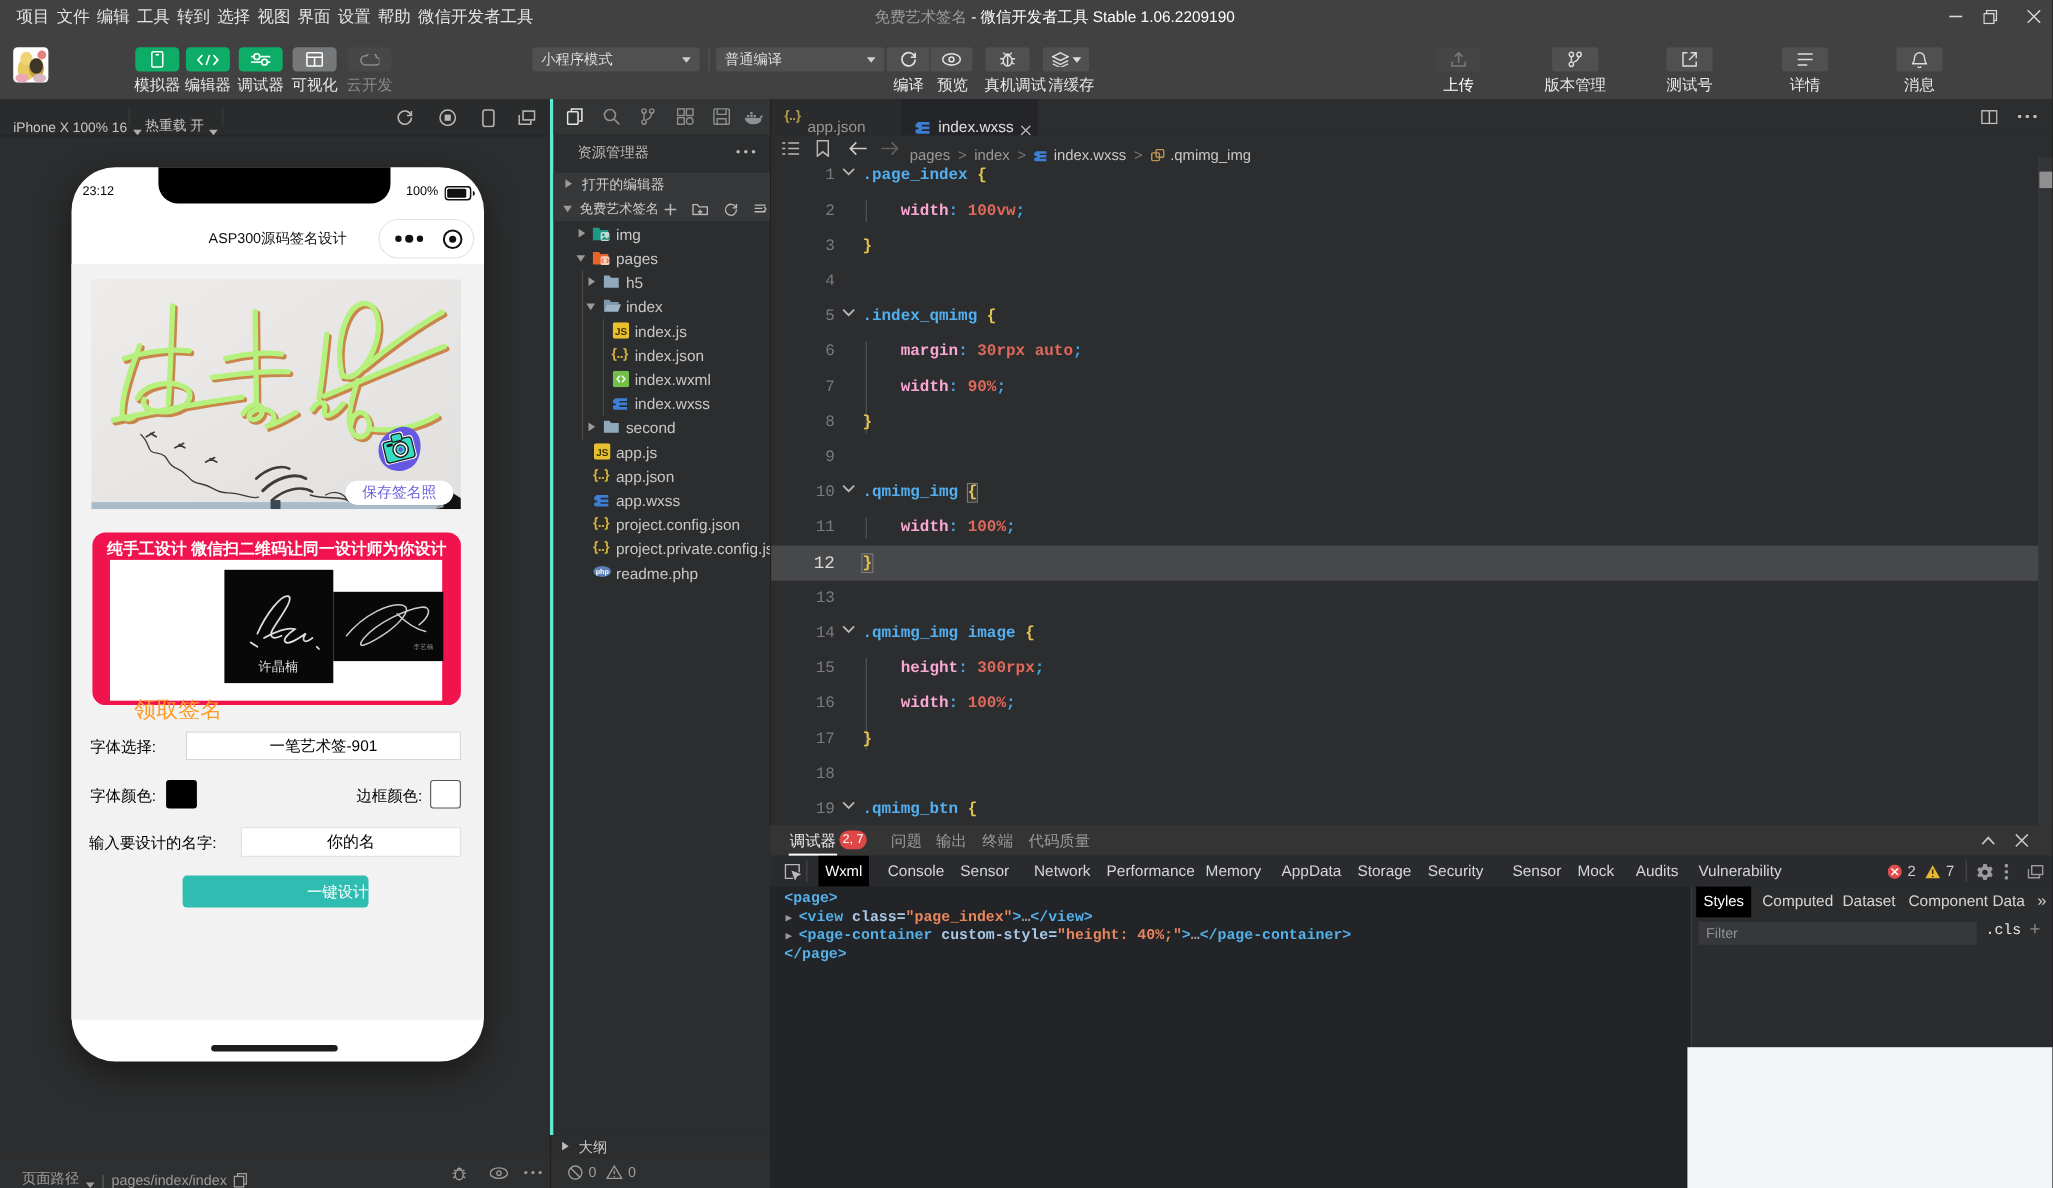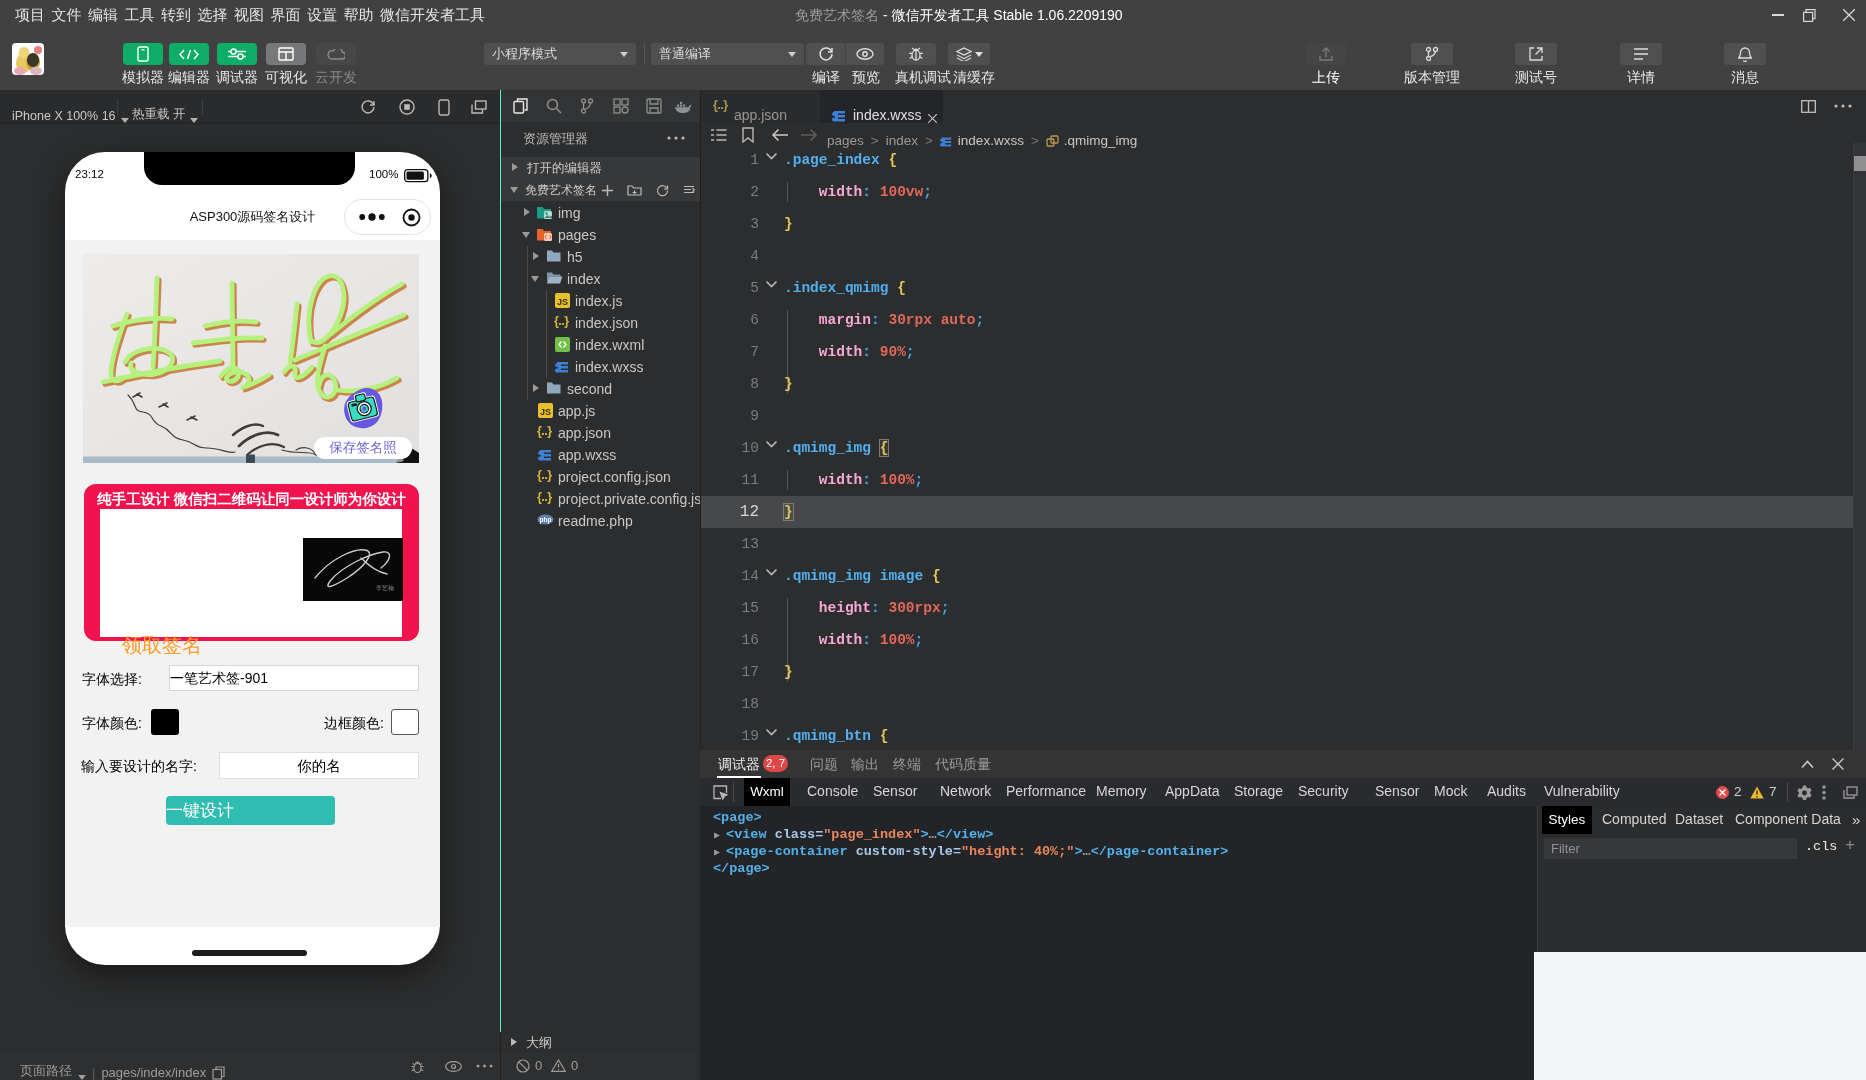--- a/index.html
+++ b/index.html
@@ -19,21 +19,21 @@
 .drop{position:absolute;top:13px;height:22px;background:#505050;border-radius:3px;color:#dcdcdc;font-size:13px;display:flex;align-items:center;padding:0 8px;justify-content:space-between}
 .caret{width:0;height:0;border-left:4px solid transparent;border-right:4px solid transparent;border-top:5px solid #cfcfcf}
 
 #sim{left:0;top:90px;width:500px;height:962px;background:#2c2d2e}
 #simbar{left:0;top:0;width:500px;height:34px;border-bottom:1px solid #242526;background:#2a2b2c;color:#c8c8c8;font-size:12.5px}
 
 #phone{left:65px;top:62px;width:375px;height:813px;background:#fff;border-radius:40px;box-shadow:0 10px 30px rgba(0,0,0,.45)}
 #pcontent{left:0;top:88px;width:375px;height:687px;background:#f2f2f2}
 #notch{left:79px;top:0;width:211px;height:33px;background:#000;border-radius:0 0 18px 18px}
 
-#explorer{left:500px;top:90px;width:200px;height:942px;background:#2c2d2e;border-left:1px solid #5eead4;overflow:hidden}
+#explorer{left:500px;top:90px;width:200px;height:942px;background:#2c2d2e;border-left:3px solid #5eead4;overflow:hidden}
 
 #editor{left:700px;top:90px;width:1166px;height:660px;background:#2c2d2e;border-left:1px solid #202021;overflow:hidden}
 #tabs{left:0;top:0;width:1166px;height:33px;background:#2c2d2e}
 #bcrumb{left:0;top:33px;width:1166px;height:25px;color:#9a9a9a;font-size:13px}
 #code{left:0;top:54px;width:1166px;height:602px;font-family:"Liberation Mono",monospace;font-size:14.5px}
 #code .cl{font-weight:bold}
 
 #debug{left:700px;top:750px;width:1166px;height:330px;background:#232428}
 #drow1{left:0;top:0;width:1166px;height:28px;background:#343435}
 #drow2{left:0;top:28px;width:1166px;height:28px;background:#292b2e}
@@ -320,39 +320,49 @@
                 <circle cx="32" cy="31" r="5.8" fill="#38dcc2" stroke="#1a1a1a" stroke-width="1.6"></circle>
                 <circle cx="32" cy="31" r="2.8" fill="#6456e8"></circle>
               </g>
           </svg>
           <div class="abs" style="left:110px;top:168px;width:200px;height:8px"></div>
           <div class="abs" style="left:231px;top:183px;width:98px;height:22px;background:#fff;border-radius:12px;color:#6c62d8;font-size:13.5px;text-align:center;line-height:22px">保存签名照</div>
         </div>
         <div class="abs" style="left:19px;top:244px;width:335px;height:157px;background:#f1134e;border-radius:12px">
           <div style="text-align:center;color:#fff;font-weight:bold;font-size:14.5px;margin-top:6px;letter-spacing:0">纯手工设计 微信扫二维码让同一设计师为你设计</div>
           <div class="abs" style="left:16px;top:25px;width:302px;height:128px;background:#fff">
+            <div class="abs" style="left:104px;top:9px;width:99px;height:103px;background:#080808">
+              <svg width="99" height="103" fill="none" stroke="#ddd" stroke-linecap="round">
+                  <g stroke-width="1.6">
+                    <path d="M30 58 C38 40 52 22 58 24 C64 26 50 44 44 54 C40 61 44 64 52 60"></path>
+                    <path d="M36 62 C46 56 58 52 64 54 C58 58 52 64 56 66 C60 68 68 62 74 58 C70 64 72 68 80 62"></path>
+                    <path d="M24 66 L30 70 M84 70 L86 72"></path>
+                  </g>
+                  <text x="49" y="92" fill="#ddd" font-size="12" text-anchor="middle" font-family="Liberation Sans" stroke="none">许晶楠</text>
+                </svg>
+            </div>
             <div class="abs" style="left:203px;top:29px;width:100px;height:63px;background:#080808">
               <svg width="100" height="63" fill="none" stroke="#ccc" stroke-linecap="round" stroke-width="1.4">
                   <path d="M12 40 C28 20 52 10 62 12 C74 14 60 30 44 40 C28 50 20 52 28 42 C40 28 66 16 80 14 C90 13 88 22 78 30"></path>
                   <path d="M58 20 C64 26 74 34 84 36"></path>
                   <text x="82" y="52" fill="#888" font-size="6" text-anchor="middle" stroke="none">李艺楠</text>
                 </svg>
             </div>
           </div>
           <div class="abs" style="left:38px;top:148px;color:#ff9b27;font-size:20px">领取签名</div>
         </div>
         <div class="abs" style="left:17px;top:431px;font-size:14px;color:#000">字体选择:</div>
-        <div class="abs" style="left:104px;top:425px;width:250px;height:26px;background:#fff;border:1px solid #d6d6d6;font-size:14px;color:#000;text-align:left;line-height:25px">一笔艺术签-901</div>
+        <div class="abs" style="left:104px;top:425px;width:250px;height:26px;background:#fff;border:1px solid #d6d6d6;font-size:14px;color:#000;text-align:center;line-height:25px">一笔艺术签-901</div>
         <div class="abs" style="left:17px;top:475px;font-size:14px;color:#000">字体颜色:</div>
         <div class="abs" style="left:86px;top:469px;width:28px;height:26px;background:#000;border-radius:3px"></div>
         <div class="abs" style="left:259px;top:475px;font-size:14px;color:#000">边框颜色:</div>
         <div class="abs" style="left:326px;top:469px;width:28px;height:26px;background:#fff;border:1.5px solid #555;border-radius:3px"></div>
         <div class="abs" style="left:16px;top:518px;font-size:14px;color:#000">输入要设计的名字:</div>
         <div class="abs" style="left:154px;top:512px;width:200px;height:27px;background:#fff;border:1px solid #e0e0e0;font-size:14.5px;color:#000;text-align:center;line-height:26px">你的名</div>
-        <div class="abs" style="left:101px;top:556px;width:169px;height:29px;background:#2fbcb1;border-radius:4px;color:#fff;font-size:17px;text-align:left;line-height:29px">一键设计</div>
+        <div class="abs" style="left:101px;top:556px;width:169px;height:29px;background:#2fbcb1;border-radius:4px;color:#fff;font-size:14px;text-align:right;line-height:29px">一键设计</div>
       </div>
       <div class="abs" style="left:127px;top:798px;width:115px;height:6px;background:#1c1c1c;border-radius:3px"></div>
     </div>
   </div>
   <div class="abs" id="explorer">
     <div class="abs" style="left:0;top:0;width:200px;height:32px;background:#333435">
       <svg class="abs" style="left:12px;top:8px" width="15" height="16" fill="none" stroke="#e8e8e8" stroke-width="1.4">
           <path d="M4.5 3.5 V1 h9.5 v11 h-2.5"></path>
           <rect x="1" y="3.5" width="9.5" height="11.5" rx="1"></rect>
         </svg>

